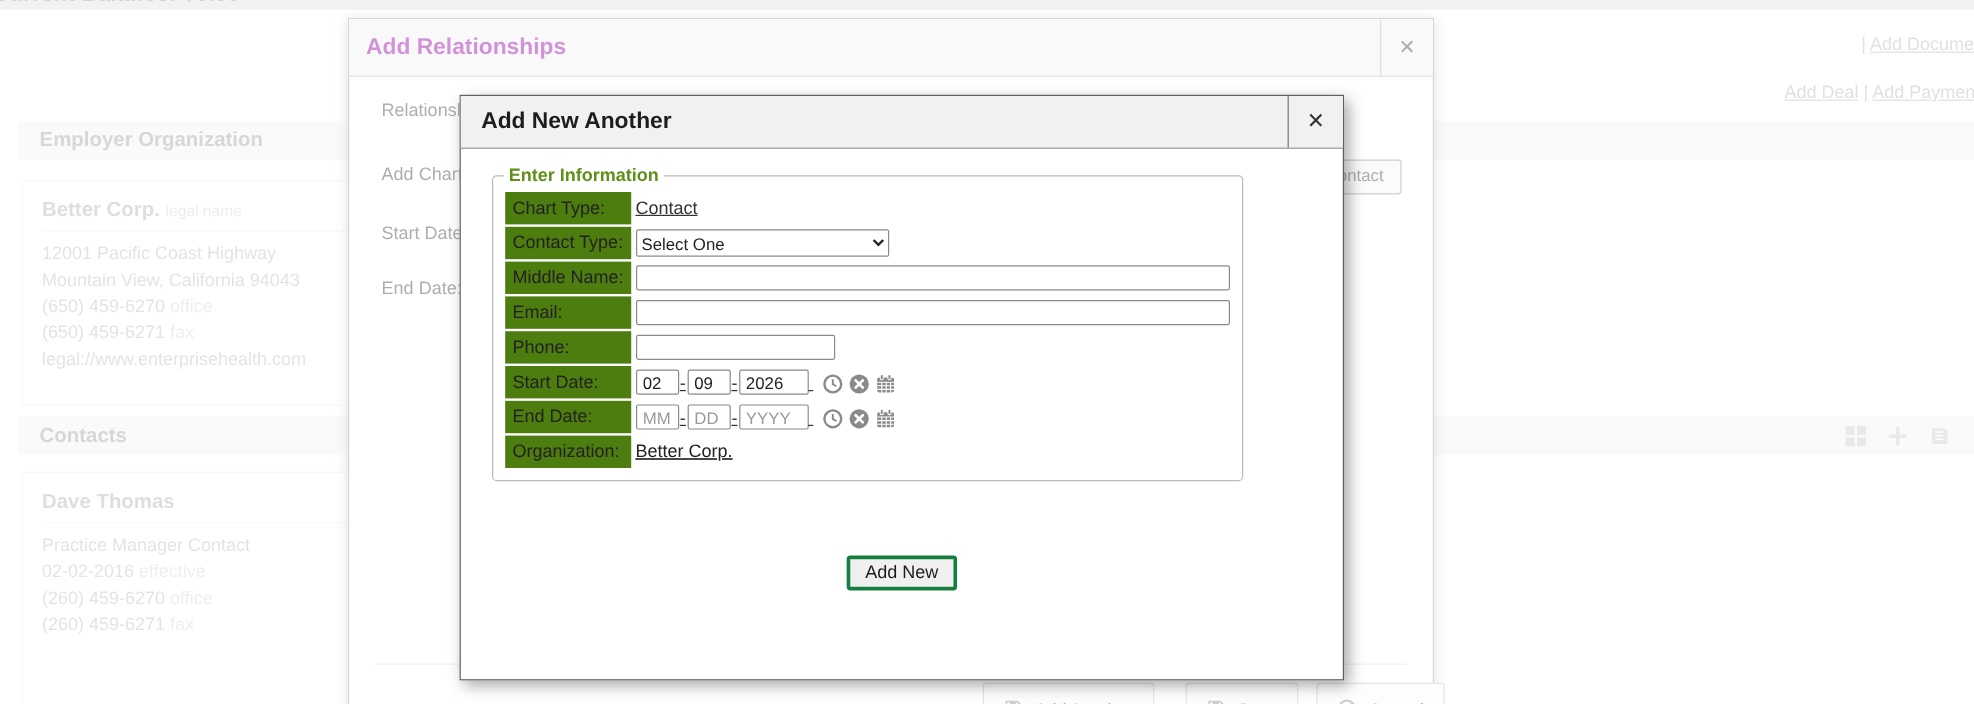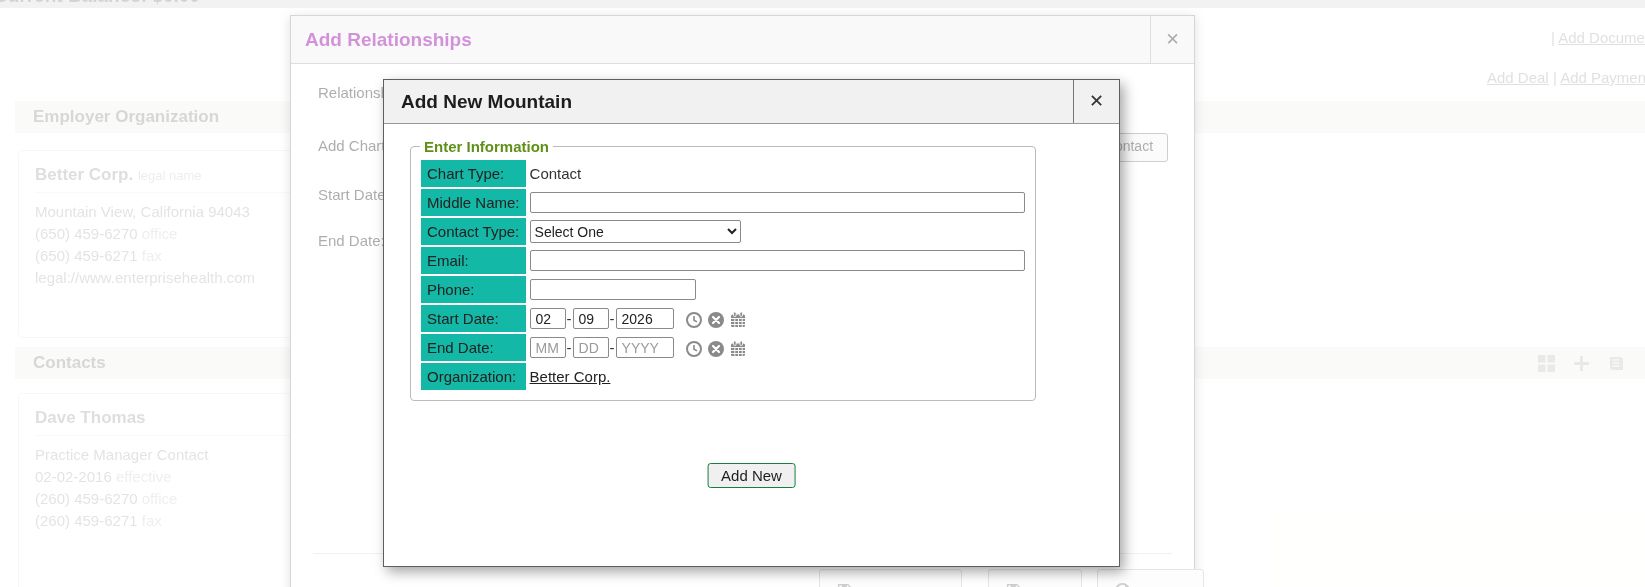--- a/index.html
+++ b/index.html
@@ -53,36 +53,36 @@
   .modal2{position:absolute;left:383px;top:79px;width:735px;height:486px;background:#fff;
     border:1px solid #5f5f5f;box-shadow:4px 5px 12px rgba(0,0,0,0.35);z-index:40;}
   .modal2 .m-head{height:43px;background:#f1f1f1;border-bottom:1px solid #999;}
   .modal2 .m-title{color:#1d1d1d;line-height:43px;padding-left:17px;}
   .modal2 .m-close{width:45px;border-left:1px solid #777;line-height:43px;font-size:18px;font-weight:bold;color:#333;}
   .m2-body{position:relative;height:441px;}
   fieldset.enter{position:absolute;left:24px;top:12px;width:596px;border:1px solid #bbb;border-radius:4px;
     padding:3px 8px 8px 8px;margin:2px;}
   fieldset.enter legend{font-size:15px;font-weight:bold;color:#5f9018;padding:0 4px;margin-left:1px;}
   table.ftable{border-collapse:separate;border-spacing:2px;width:100%;}
-  td.lbl{background:#14b8a6;font-size:15px;color:#222;padding:3px 6px;width:94px;white-space:nowrap;vertical-align:middle;height:21px;}
-  td.val{padding:0 0 0 2px;vertical-align:middle;font-size:15px;color:#333;height:21px;}
+  td.lbl{background:#4d7c0f;font-size:15px;color:#222;padding:3px 6px;width:94px;white-space:nowrap;vertical-align:middle;height:21px;}
+  td.val{padding:0 0 0 2px;vertical-align:middle;font-size:15px;color:#333;height:21px;text-decoration:underline;}
   td.val input{height:21px;border:1px solid #8a8a8a;border-radius:2px;font-size:14px;padding:0 5px;
     font-family:"Liberation Sans",sans-serif;color:#222;box-sizing:border-box;}
   td.val input::placeholder{color:#9a9a9a;}
   .inp-full{width:495px;}
   .inp-phone{width:166px;}
   .inp-d2{width:36px;} .inp-d4{width:58px;}
   td.val select{width:211px;height:23px;font-size:14px;font-family:"Liberation Sans",sans-serif;
     border:1px solid #8a8a8a;border-radius:2px;background:#fff;color:#222;}
   .dash{margin:0 1px;color:#333;}
   .dicons{display:inline-flex;gap:4px;margin-left:7px;vertical-align:middle;}
   .dicon{width:18px;height:18px;display:inline-block;cursor:pointer;}
   .org-link{color:#222;text-decoration:underline;cursor:pointer;}
   .btn-addnew{position:absolute;left:50%;transform:translateX(-50%);top:339px;
-    padding:3px 13px;font-size:15px;color:#1d1d1d;background:#f0f0f0;border:1px solid #15803d;
+    padding:3px 13px;font-size:15px;color:#1d1d1d;background:#f0f0f0;border:3px solid #15803d;
     border-radius:3px;cursor:pointer;font-family:"Liberation Sans",sans-serif;}
 </style>
 </head>
 <body>
 
 <div class="topbar">
   <span>Current Balance: $0.00</span>
 </div>
 
 <div class="links-row links-r1">
@@ -97,20 +97,21 @@
 
 <div class="section-bar bar-emp">
   <div class="st">Employer Organization</div>
 </div>
 
 <div class="card card-emp">
   <div class="cname">
     <span>Better Corp.</span>
     <span class="tag">legal name</span>
   </div>
+  <div class="cline">12001 Pacific Coast Highway</div>
   <div class="cline">Mountain View, California 94043</div>
   <div class="cline">
     <span>(650) 459-6270</span>
     <span class="sub">office</span>
   </div>
   <div class="cline">
     <span>(650) 459-6271</span>
     <span class="sub">fax</span>
   </div>
   <div class="cline">legal://www.enterprisehealth.com</div>
@@ -201,45 +202,45 @@
           <line x1="4.5" y1="13.5" x2="13.5" y2="4.5" stroke="#999" stroke-width="2"></line>
         </svg></span>
     <span>Cancel</span>
   </div>
 </div>
 
 <div class="overlay-b"></div>
 
 <div class="modal2">
   <div class="m-head">
-    <div class="m-title">Add New Mountain</div>
+    <div class="m-title">Add New Another</div>
     <div class="m-close">✕</div>
   </div>
   <div class="m2-body">
     <fieldset class="enter">
       <legend>Enter Information</legend>
       <table class="ftable">
         <tbody>
             <tr>
           <td class="lbl">Chart Type:</td>
           <td class="val"><span>Contact</span></td>
         </tr>
         <tr>
-          <td class="lbl">Middle Name:</td>
-          <td class="val"><input class="inp-full" type="text" value="" style=""></td>
-        </tr>
-        <tr>
           <td class="lbl">Contact Type:</td>
           <td class="val">
             <select>
               <option>Select One</option>
             </select>
           </td>
         </tr>
         <tr>
+          <td class="lbl">Middle Name:</td>
+          <td class="val"><input class="inp-full" type="text" value="" style=""></td>
+        </tr>
+        <tr>
           <td class="lbl">Email:</td>
           <td class="val"><input class="inp-full" type="text" value="" style=""></td>
         </tr>
         <tr>
           <td class="lbl">Phone:</td>
           <td class="val"><input class="inp-phone" type="text" value="" style=""></td>
         </tr>
         <tr>
           <td class="lbl">Start Date:</td>
           <td class="val">

